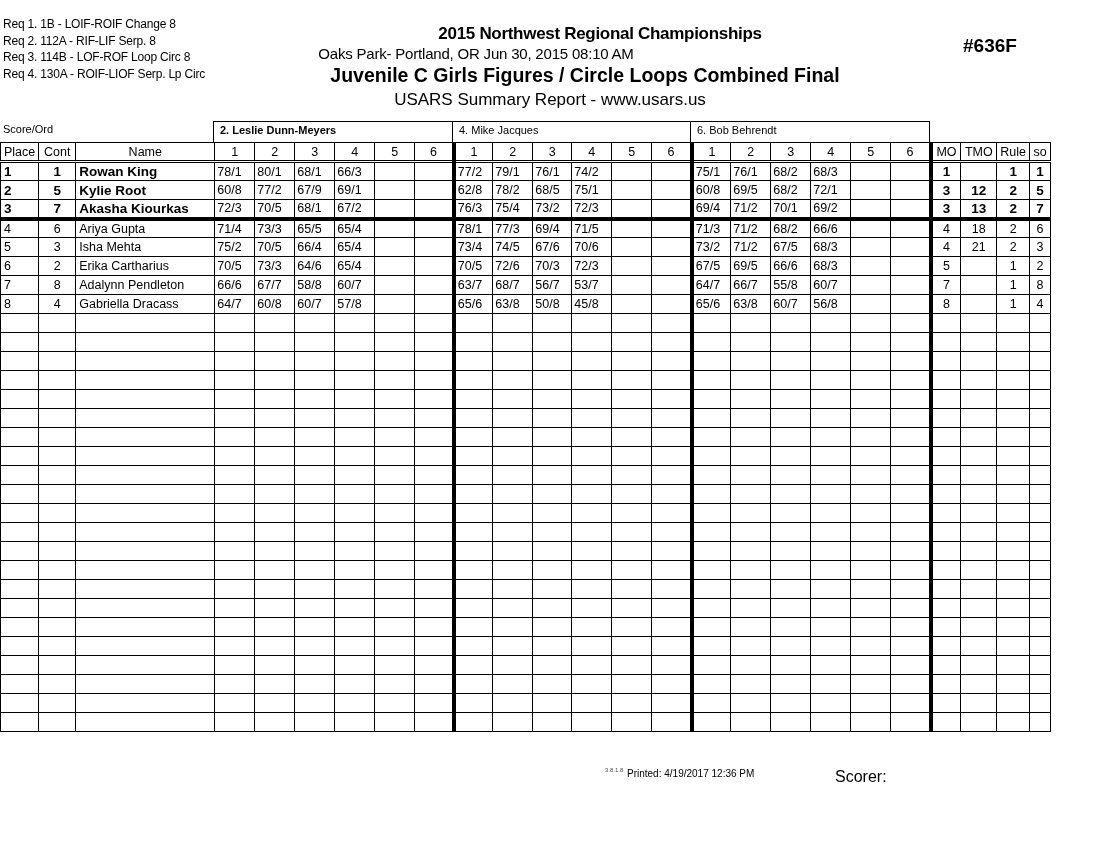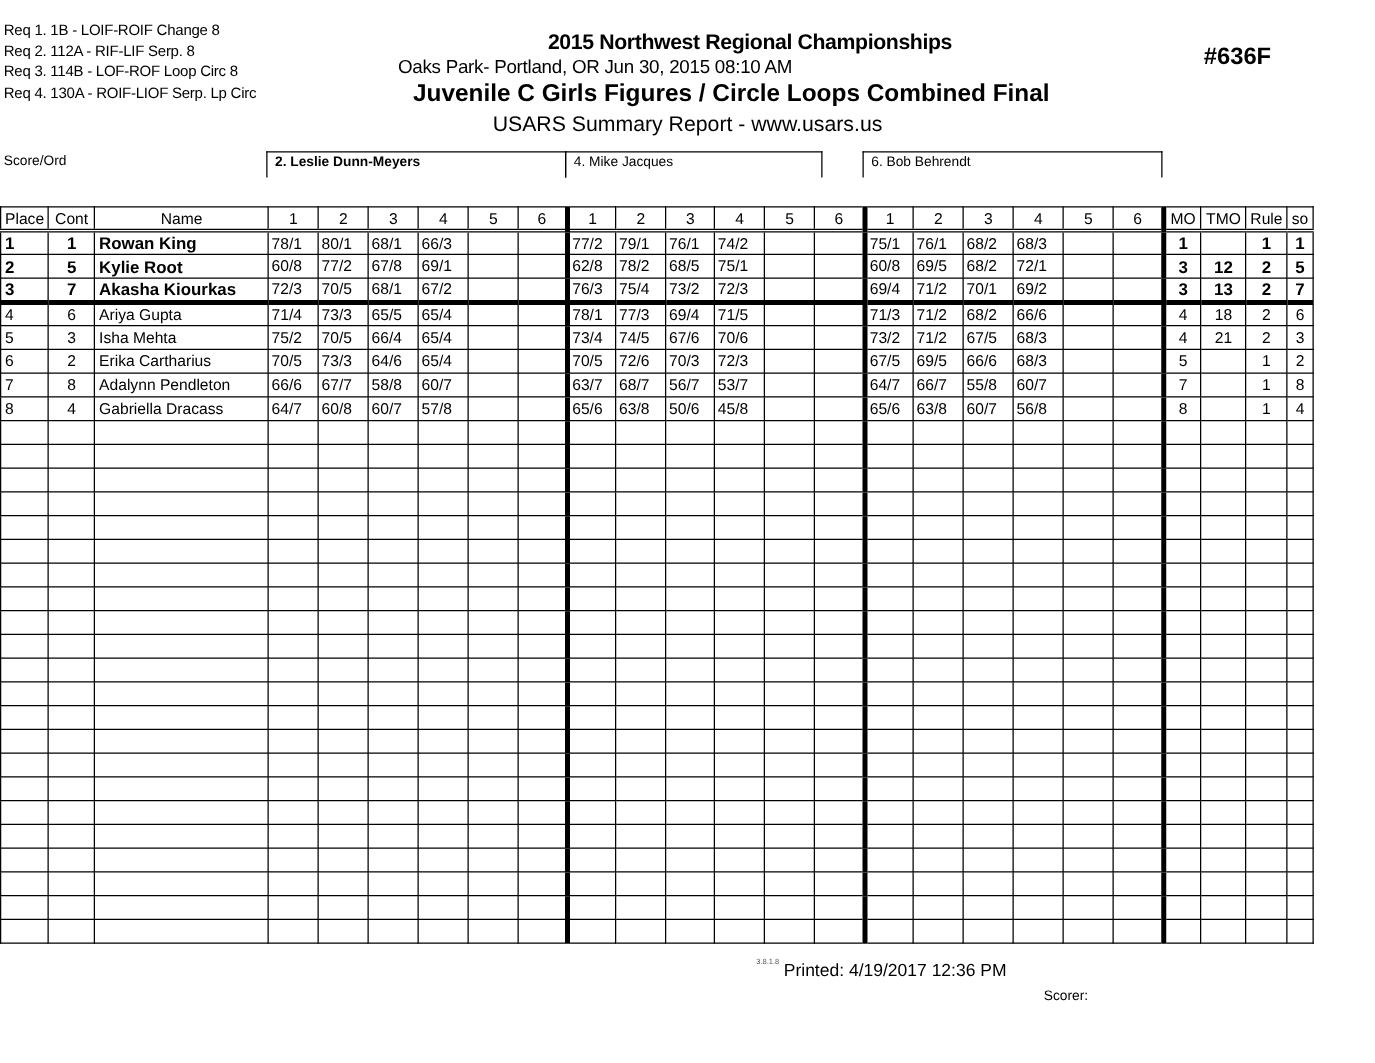--- a/index.html
+++ b/index.html
@@ -8,51 +8,51 @@
   .abs { position:absolute; }
   .req { left:3px; font-size:12px; line-height:14.5px; letter-spacing:-0.2px; }
   .title1 { left:0; width:1100px; text-align:center; top:24px; font-size:17px; font-weight:bold; letter-spacing:-0.3px;padding-left:48px; }
   .title1 span { position:relative; left:2px; }
   .sub1 { left:0; width:952px; text-align:center; top:45px; font-size:15px; letter-spacing:-0.2px; }
   .title2 { left:0; width:1100px; text-align:center; top:64px; font-size:19.5px; font-weight:bold;padding-left:35px; }
   .sub2 { left:0; width:1100px; text-align:center; top:90px; font-size:17px; }
   .code { left:963px; top:23px; font-size:19px; font-weight:bold;margin-top:12px; }
   .scoreord { left:3px; top:123px; font-size:11px; }
   .judgebox { top:121px; height:21px; border:1px solid #000; border-bottom:none; box-sizing:border-box; font-size:11px; padding:2px 0 0 6px; }
-  table.grid { position:absolute; left:0; top:142px; border-collapse:collapse; table-layout:fixed;margin-top:23px; }
+  table.grid { position:absolute; left:0; top:142px; border-collapse:collapse; table-layout:fixed; }
   table.grid td { border:1px solid #000; height:19px; padding:0 3px; font-size:12.5px; white-space:nowrap; overflow:hidden; box-sizing:border-box; }
   table.grid tr.hdr td { text-align:center; font-size:12.5px; border-bottom:3px double #000; }
   table.grid td.l { text-align:left; }
   table.grid td.c { text-align:center; }
   table.grid td.sc { text-align:left; padding-left:2px; }
   table.grid td.tl { border-left:4px solid #000; }
   table.grid tr.b td { font-weight:bold; font-size:13.5px; }
   table.grid tr.b td.sc { font-weight:normal; font-size:12.5px; }
   table.grid tr.sep td { border-bottom:4px solid #000; }
   .footer-ver { left:605px; top:767px; font-size:6px; color:#555; }
-  .footer-printed { left:627px; top:768px; font-size:14px; }
-  .footer-scorer { left:835px; top:791px; font-size:11px; }
+  .footer-printed { left:627px; top:768px; font-size:10px; }
+  .footer-scorer { left:835px; top:768px; font-size:16px; }
 </style>
 </head>
 <body>
 
 <div class="abs req" style="top:17px;">Req  1.  1B - LOIF-ROIF Change 8</div>
 <div class="abs req" style="top:34px;">Req  2.  112A - RIF-LIF Serp. 8</div>
 <div class="abs req" style="top:50px;">Req  3.  114B - LOF-ROF Loop Circ 8</div>
 <div class="abs req" style="top:67px;">Req  4.  130A - ROIF-LIOF Serp. Lp Circ</div>
 
 <div class="abs title1"><span>2015 Northwest Regional Championships</span></div>
 <div class="abs sub1">Oaks Park- Portland, OR  Jun 30, 2015  08:10 AM</div>
 <div class="abs title2">Juvenile C Girls Figures / Circle Loops Combined Final</div>
 <div class="abs sub2">USARS Summary Report - www.usars.us</div>
 <div class="abs code">#636F</div>
 
 <div class="abs scoreord">Score/Ord</div>
 <div class="abs judgebox" style="left:213px; width:240px;font-weight:bold;">2.  Leslie Dunn-Meyers</div>
-<div class="abs judgebox" style="left:452px; width:206px;">4.  Mike Jacques</div>
+<div class="abs judgebox" style="left:452px; width:239px;">4.  Mike Jacques</div>
 <div class="abs judgebox" style="left:690px; width:240px;">6.  Bob Behrendt</div>
 
 <table class="grid" id="grid">
   <colgroup>
     <col style="width:37px">
       <col style="width:37px">
       <col style="width:139px">
     <col style="width:40px">
       <col style="width:40px">
       <col style="width:40px">
@@ -130,21 +130,21 @@
         <td class="c"></td>
         <td class="c">1</td>
         <td class="c">1</td>
       </tr>
       <tr class="b">
         <td class="l">2</td>
         <td class="c">5</td>
         <td class="l">Kylie Root</td>
         <td class="sc">60/8</td>
         <td class="sc">77/2</td>
-        <td class="sc">67/8</td>
+        <td class="sc">67/9</td>
         <td class="sc">69/1</td>
         <td class="sc"></td>
         <td class="sc"></td>
         <td class="sc tl">62/8</td>
         <td class="sc">78/2</td>
         <td class="sc">68/5</td>
         <td class="sc">75/1</td>
         <td class="sc"></td>
         <td class="sc"></td>
         <td class="sc tl">60/8</td>
@@ -298,21 +298,21 @@
         <td class="c">4</td>
         <td class="l">Gabriella Dracass</td>
         <td class="sc">64/7</td>
         <td class="sc">60/8</td>
         <td class="sc">60/7</td>
         <td class="sc">57/8</td>
         <td class="sc"></td>
         <td class="sc"></td>
         <td class="sc tl">65/6</td>
         <td class="sc">63/8</td>
-        <td class="sc">50/6</td>
+        <td class="sc">50/8</td>
         <td class="sc">45/8</td>
         <td class="sc"></td>
         <td class="sc"></td>
         <td class="sc tl">65/6</td>
         <td class="sc">63/8</td>
         <td class="sc">60/7</td>
         <td class="sc">56/8</td>
         <td class="sc"></td>
         <td class="sc"></td>
         <td class="c tl">8</td>

